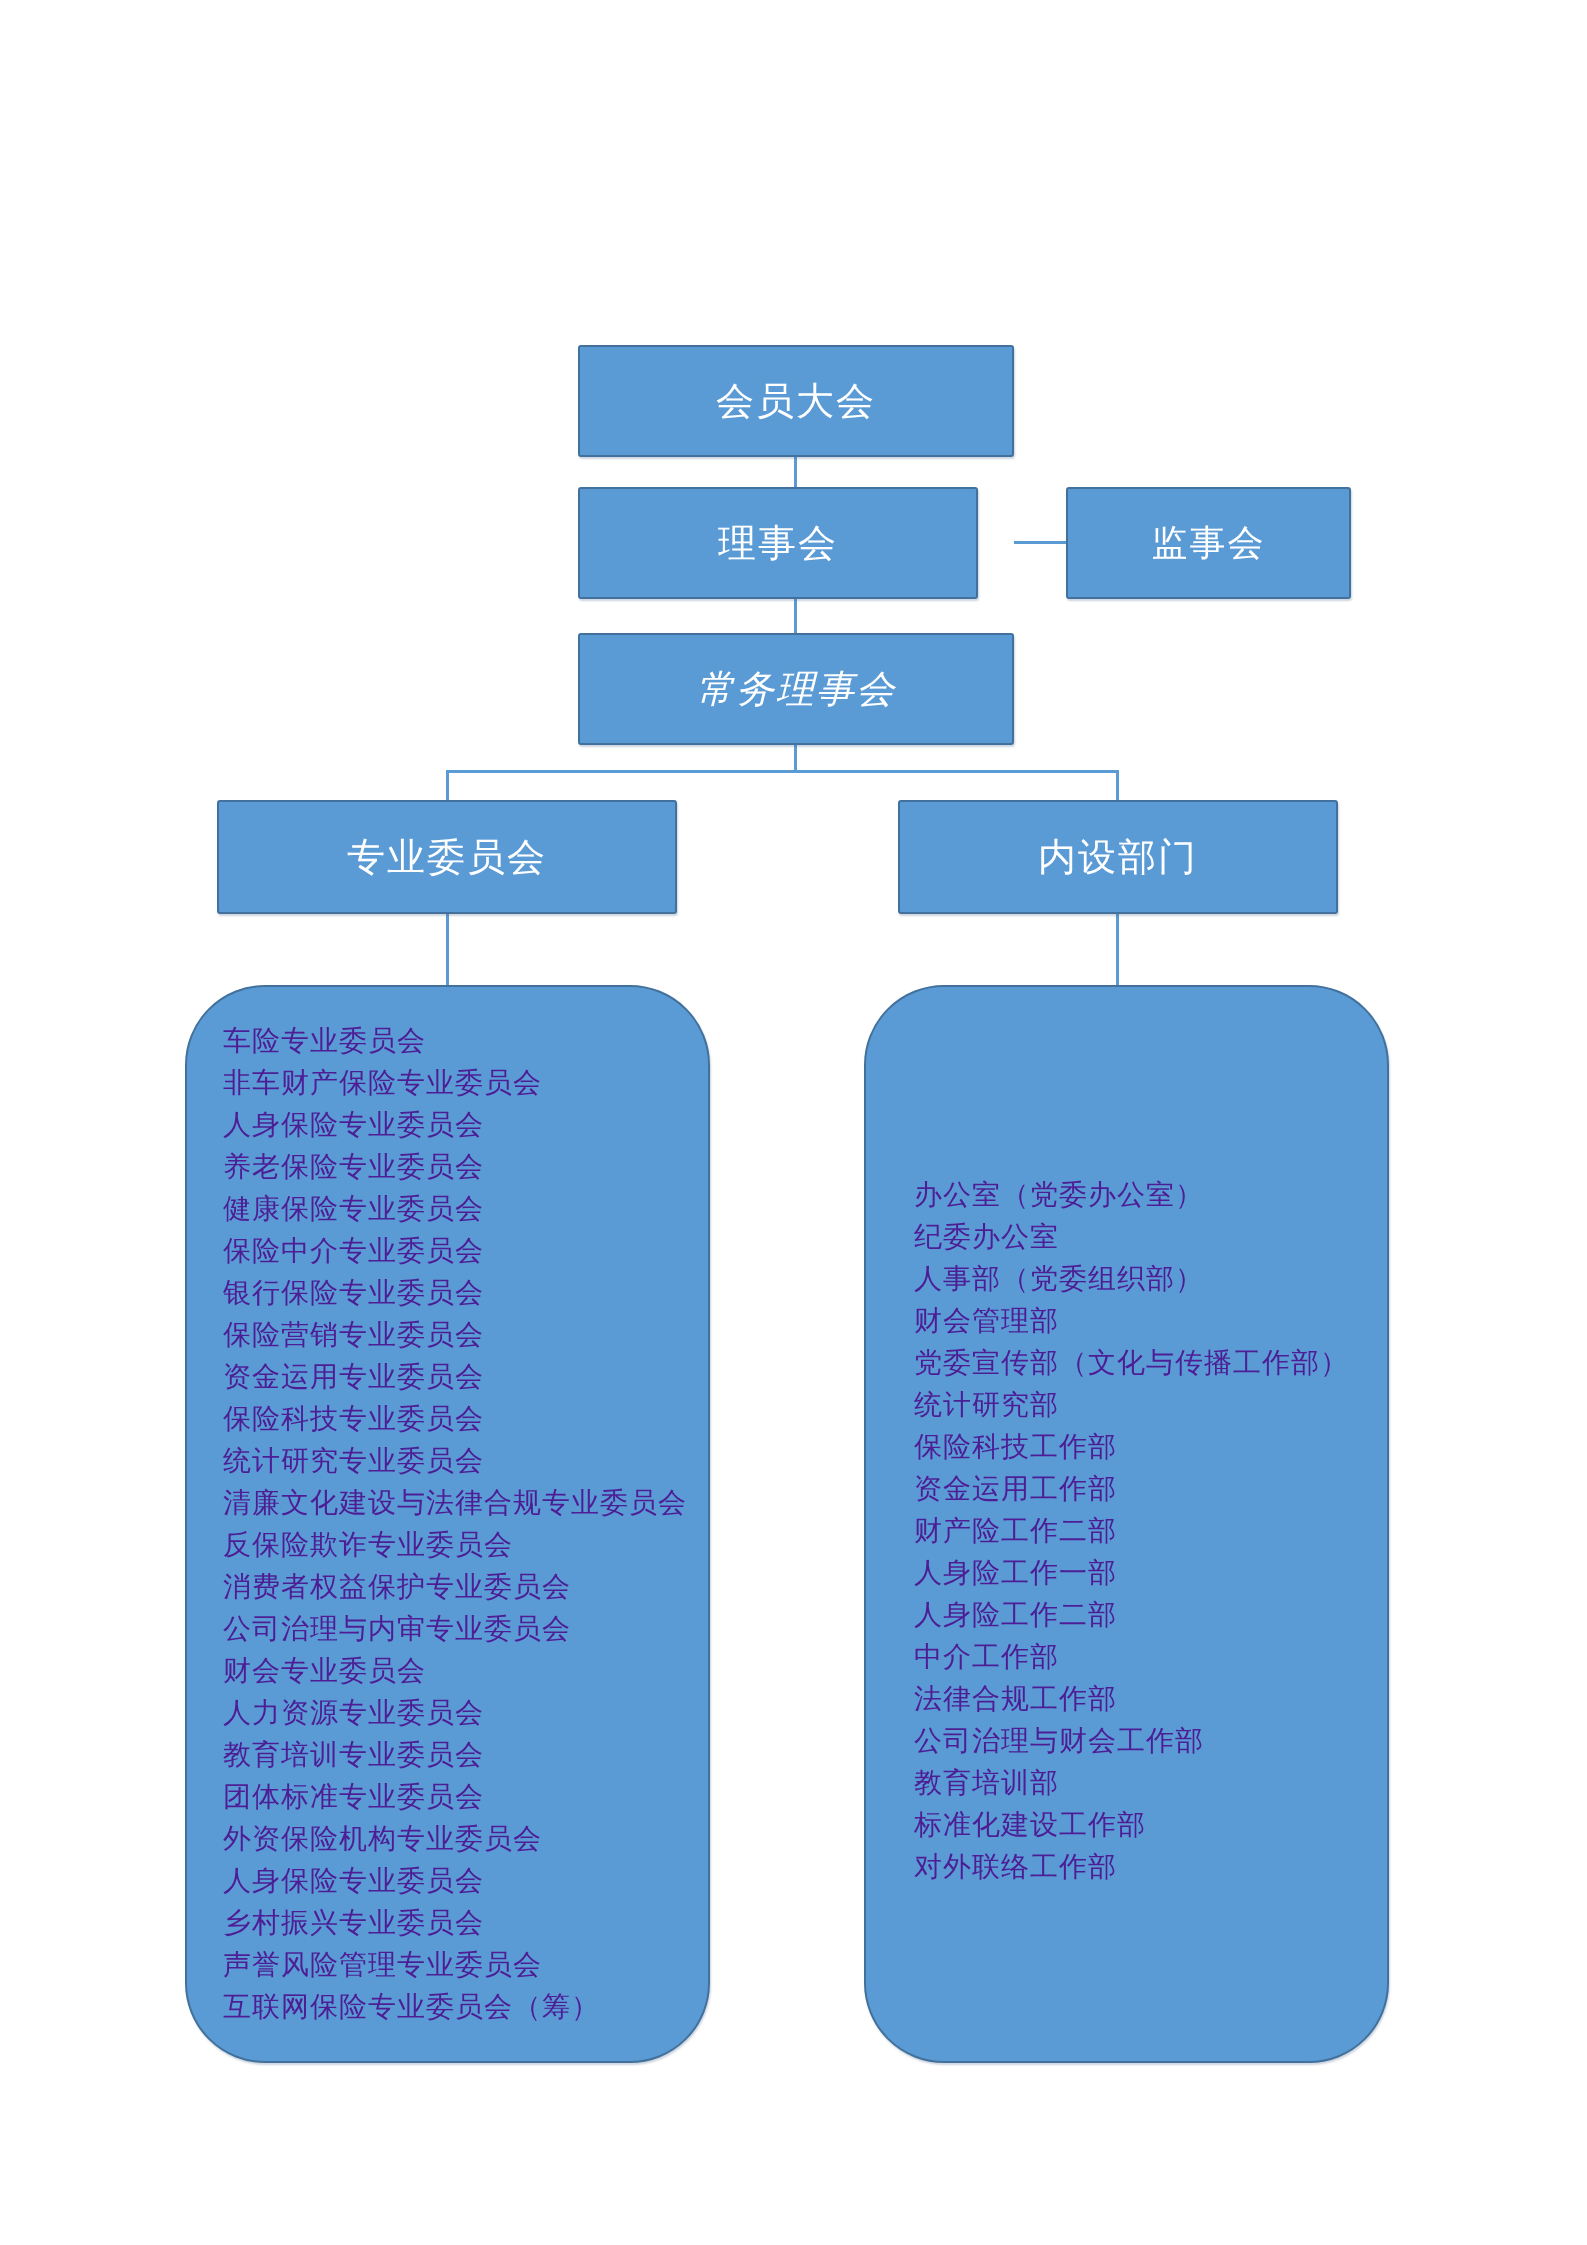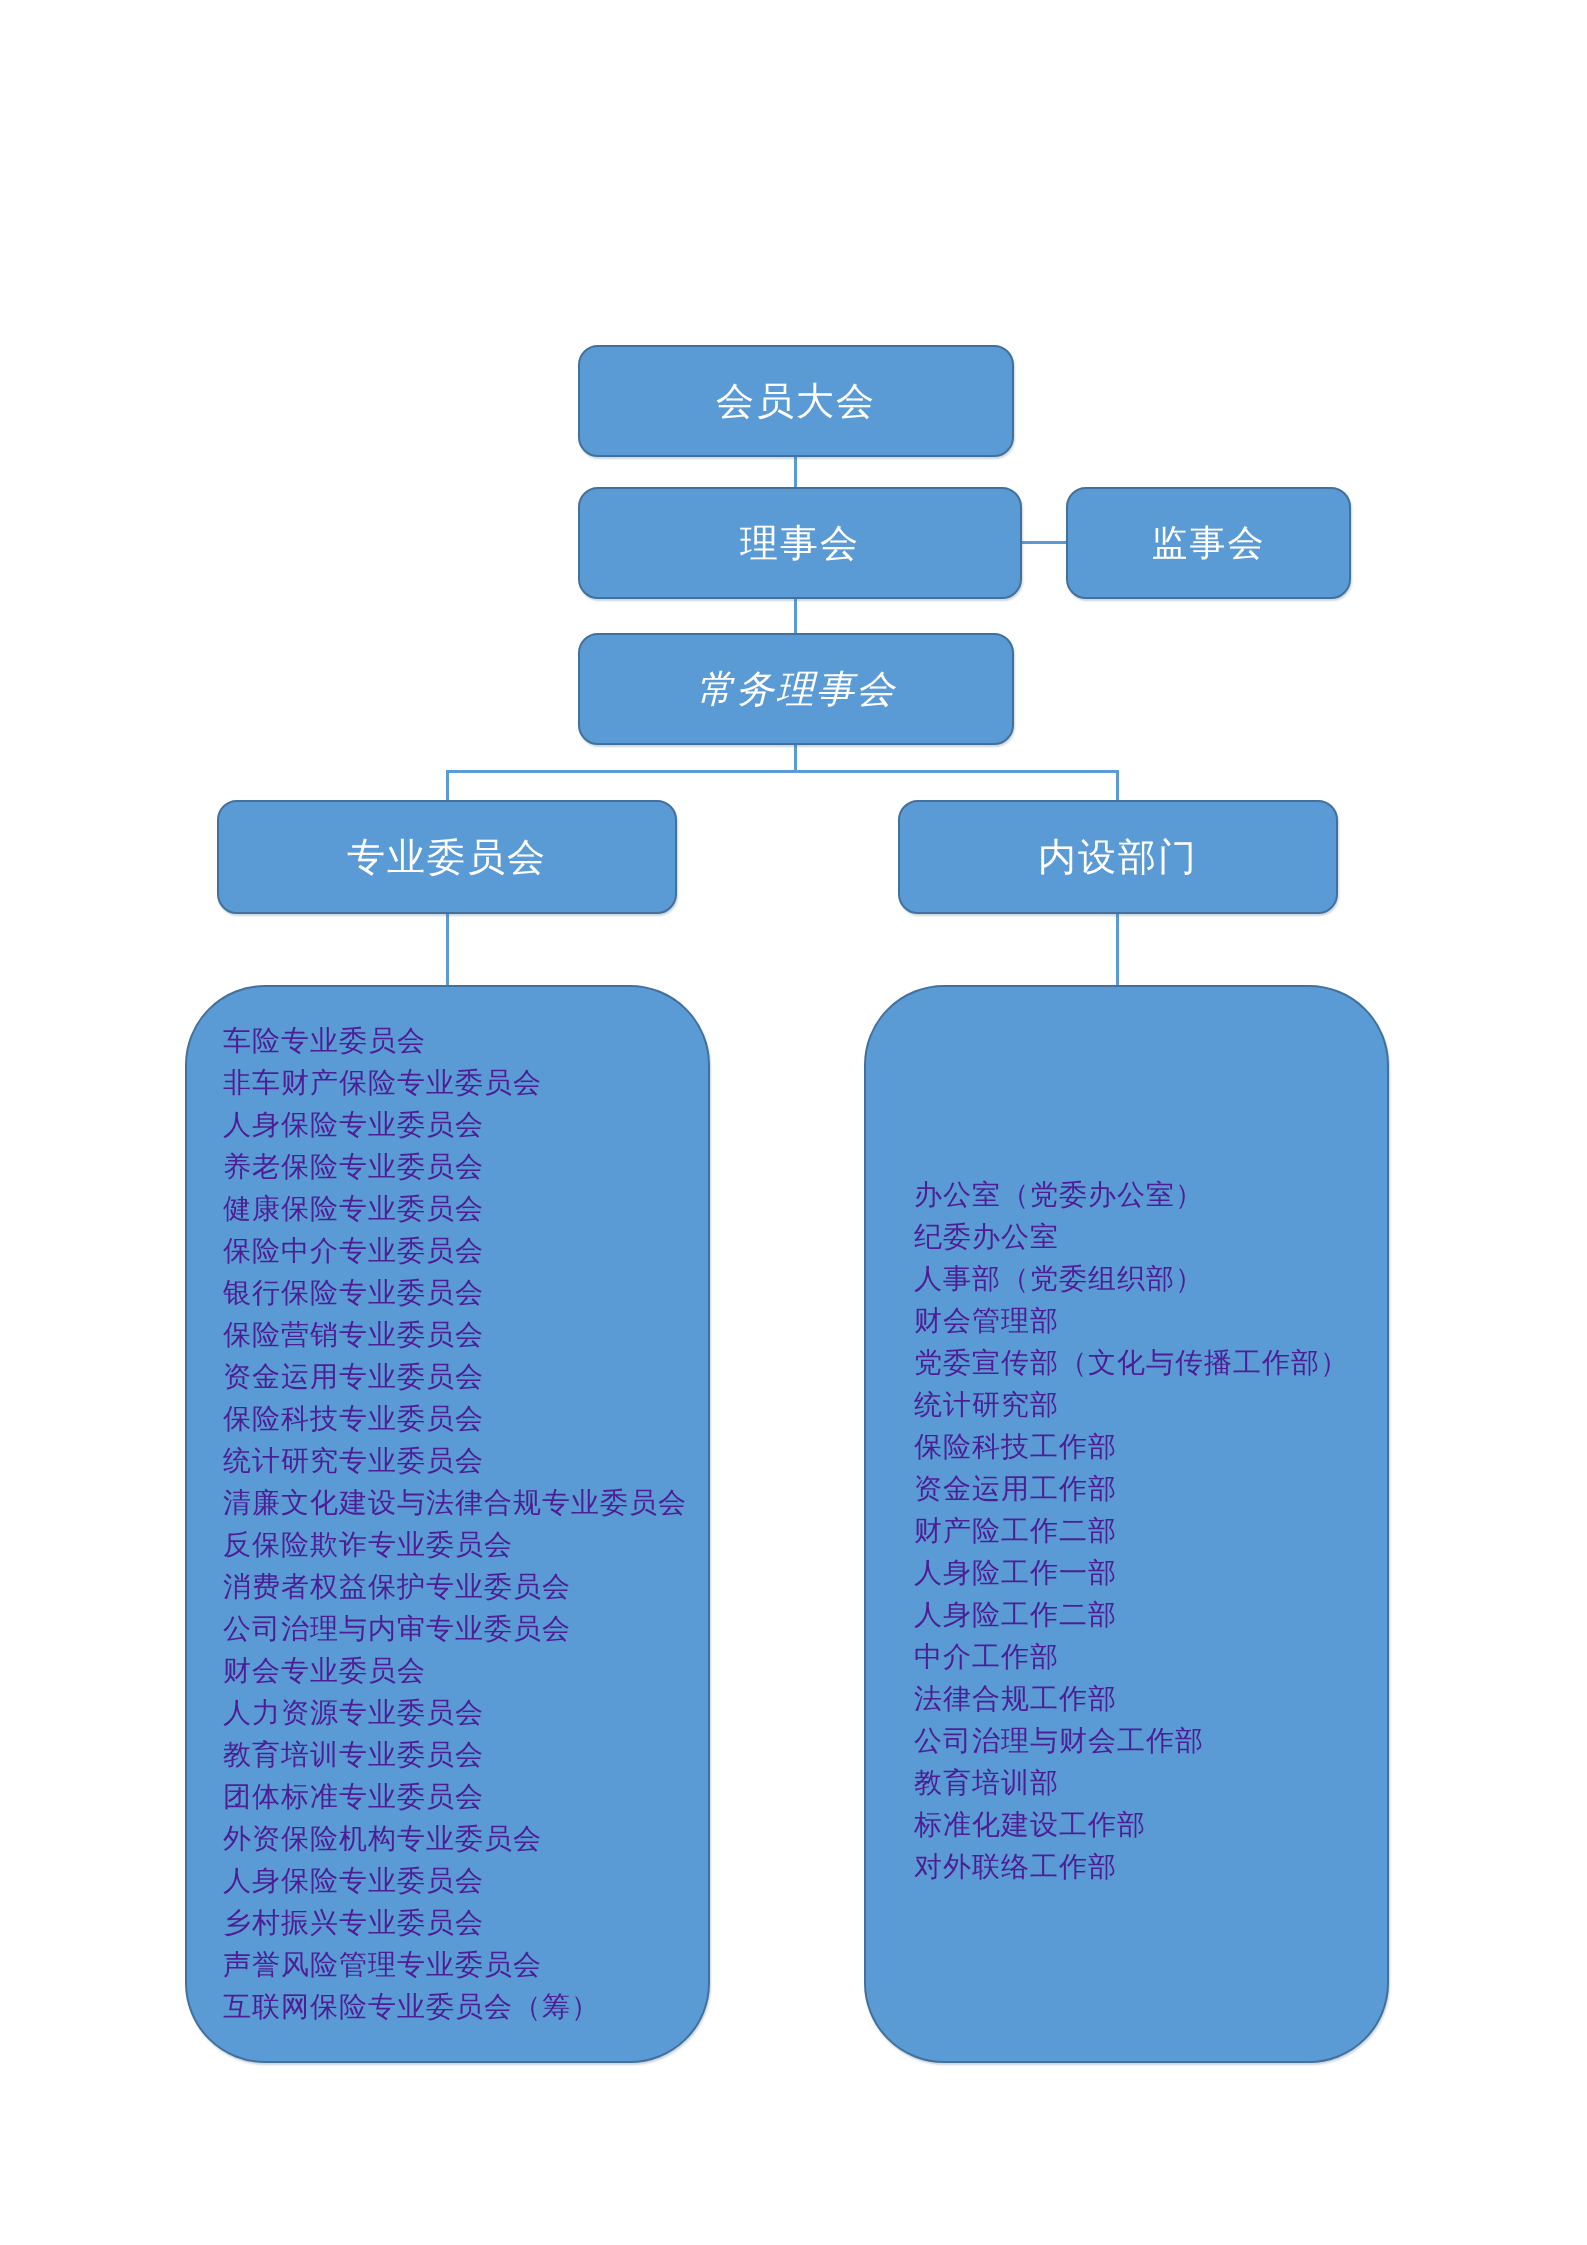--- a/index.html
+++ b/index.html
@@ -12,21 +12,21 @@
     width: 1587px;
     height: 2245px;
     background: #ffffff;
     font-family: "DejaVu Serif", "Liberation Serif", serif;
     overflow: hidden;
   }
   .node {
     position: absolute;
     background: #5B9BD5;
     border: 2.5px solid #41719C;
-    border-radius: 20px;
+    border-radius: 3px;
     box-sizing: border-box;
     display: flex;
     align-items: center;
     justify-content: center;
     color: #ffffff;
     font-size: 38px;
     letter-spacing: 2px;
     box-shadow: 1px 2px 2px rgba(60,90,130,0.25);
   }
   .panel {
@@ -46,21 +46,21 @@
     line-height: 42px;
     white-space: nowrap;
     letter-spacing: 1px;
   }
   .connector {
     position: absolute;
     background: #5B9BD5;
   }
   
   #box-member      { left: 578px;  top: 345px; width: 436px; height: 112px; }
-  #box-council     { left: 578px;  top: 487px; width: 444px; height: 112px; }
+  #box-council     { left: 578px;  top: 487px; width: 400px; height: 112px; }
   #box-supervisory { left: 1066px; top: 487px; width: 285px; height: 112px; font-size: 36px; }
   #box-standing    { left: 578px;  top: 633px; width: 436px; height: 112px; font-style: italic; }
   #box-committees  { left: 217px;  top: 800px; width: 460px; height: 114px; }
   #box-departments { left: 898px;  top: 800px; width: 440px; height: 114px; }
 
   #panel-committees  { left: 185px; top: 985px; width: 525px; height: 1078px; padding-left: 36px; }
   #panel-departments { left: 864px; top: 985px; width: 525px; height: 1078px; padding-left: 48px; padding-top: 14px; }
 
   #conn-v1 { left: 794px;  top: 457px; width: 3px;  height: 30px; }
   #conn-h1 { left: 1014px; top: 541px; width: 52px; height: 3px;  }

